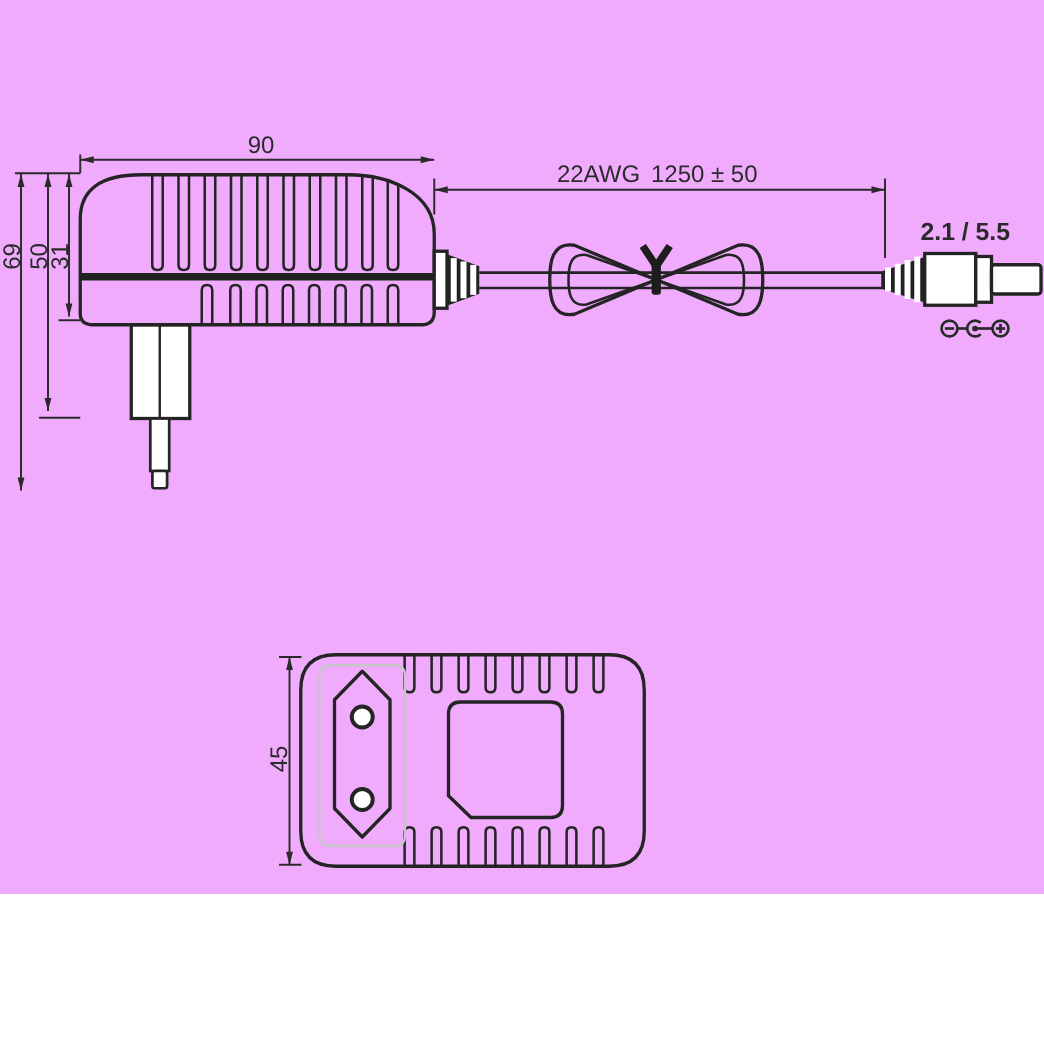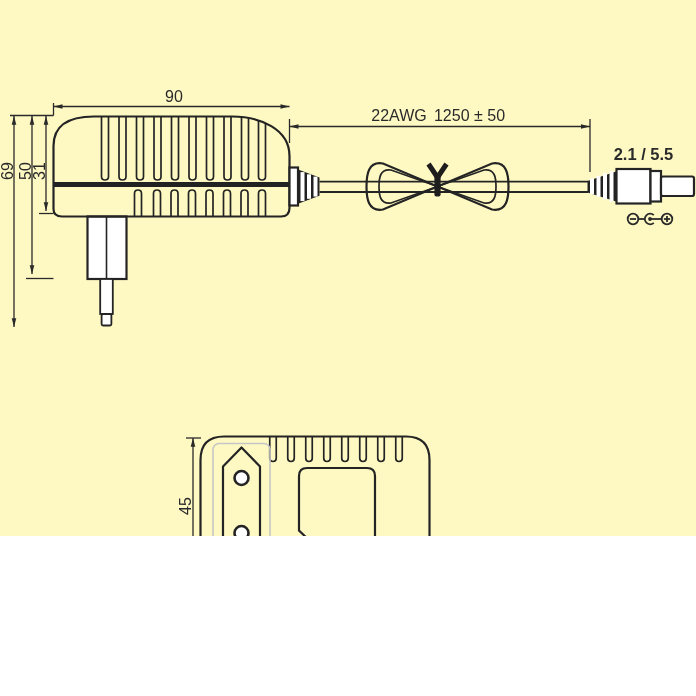--- a/index.html
+++ b/index.html
@@ -1,16 +1,16 @@
 <!DOCTYPE html>
 <html><head>
 <meta charset="utf-8">
 <style>
   html,body{margin:0;padding:0;background:#ffffff;}
-  .canvas{position:relative;width:696px;height:536px;background:#fef9c3;overflow:hidden;
+  .canvas{position:relative;width:696px;height:596px;background:#f0abfc;overflow:hidden;
           font-family:"Liberation Sans", sans-serif;}
   svg{display:block;}
   svg text{font-family:"Liberation Sans", sans-serif;fill:#2a2a2a;font-size:16px;}
   svg text.bold{font-weight:bold;font-size:16.5px;}
   .ln{stroke:#2a2a2a;stroke-width:1.3;fill:none;}
   .arrow{fill:#2a2a2a;stroke:none;}
   .outline{stroke:#242424;fill:none;}
   .w2{stroke-width:2.2;} .w18{stroke-width:1.8;} .w16{stroke-width:1.6;}
   .white{fill:#ffffff;}
 </style>

